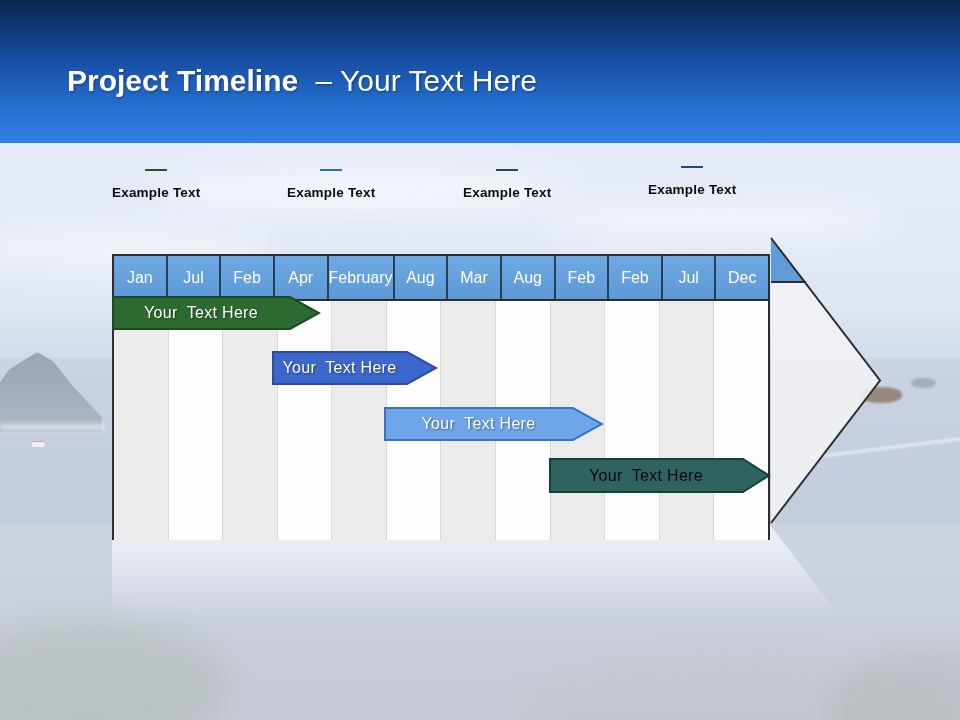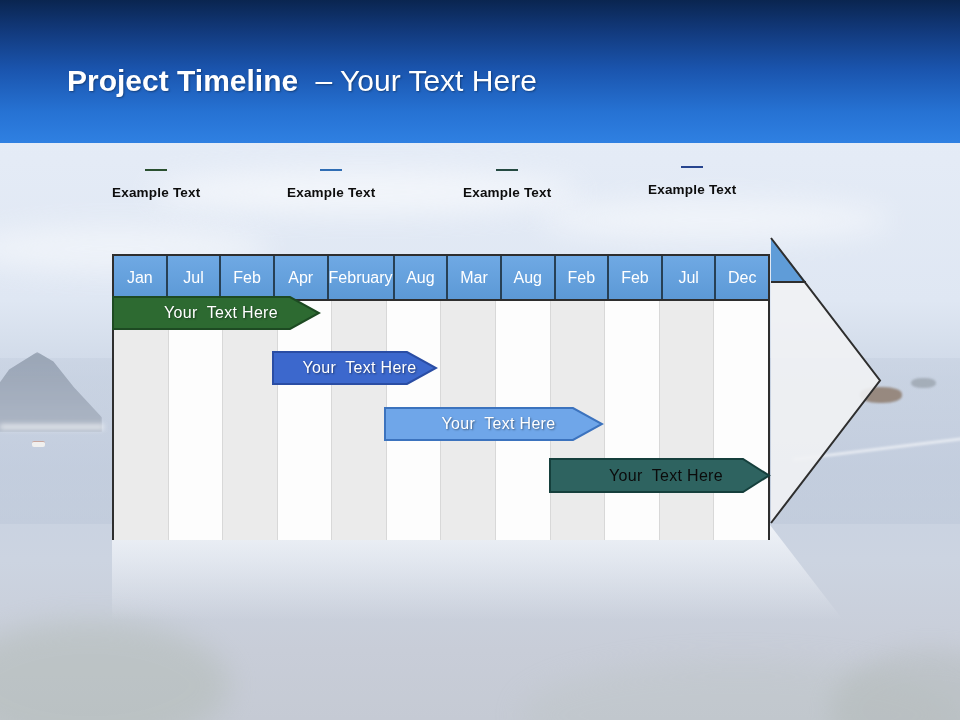--- a/index.html
+++ b/index.html
@@ -73,21 +73,21 @@
   .grid-col { flex:1 1 0; border-right:1px solid #d8d8d8; background:#fdfdfd; }
   .grid-col:nth-child(odd) { background:#ebebeb; }
   .grid-col:last-child { border-right:none; }
   #tip-svg { left:770px; top:237px; width:112px; height:287px; z-index:3; }
 
   
   .bar { z-index:4; }
   .bar svg { position:absolute; left:0; top:0; }
   .bar-label { position:absolute; top:0; height:100%; display:flex; align-items:center;
     justify-content:center; font-size:16px; font-weight:400; white-space:pre;
-    text-shadow:1px 1px 2px rgba(0,0,0,.45); letter-spacing:.3px;margin-left:20px; }
+    text-shadow:1px 1px 2px rgba(0,0,0,.45); letter-spacing:.3px; }
   #bar-1 { left:112px; top:296px; width:209px; height:34px; }
   #bar-2 { left:272px; top:351px; width:166px; height:34px; }
   #bar-3 { left:384px; top:407px; width:220px; height:34px; }
   #bar-4 { left:549px; top:458px; width:222px; height:35px; }
   #bar-1 .bar-label { width:178px; } #bar-2 .bar-label { width:135px; }
   #bar-3 .bar-label { width:189px; } #bar-4 .bar-label { width:194px; text-shadow:none; }
 </style>
 </head>
 <body>
 

